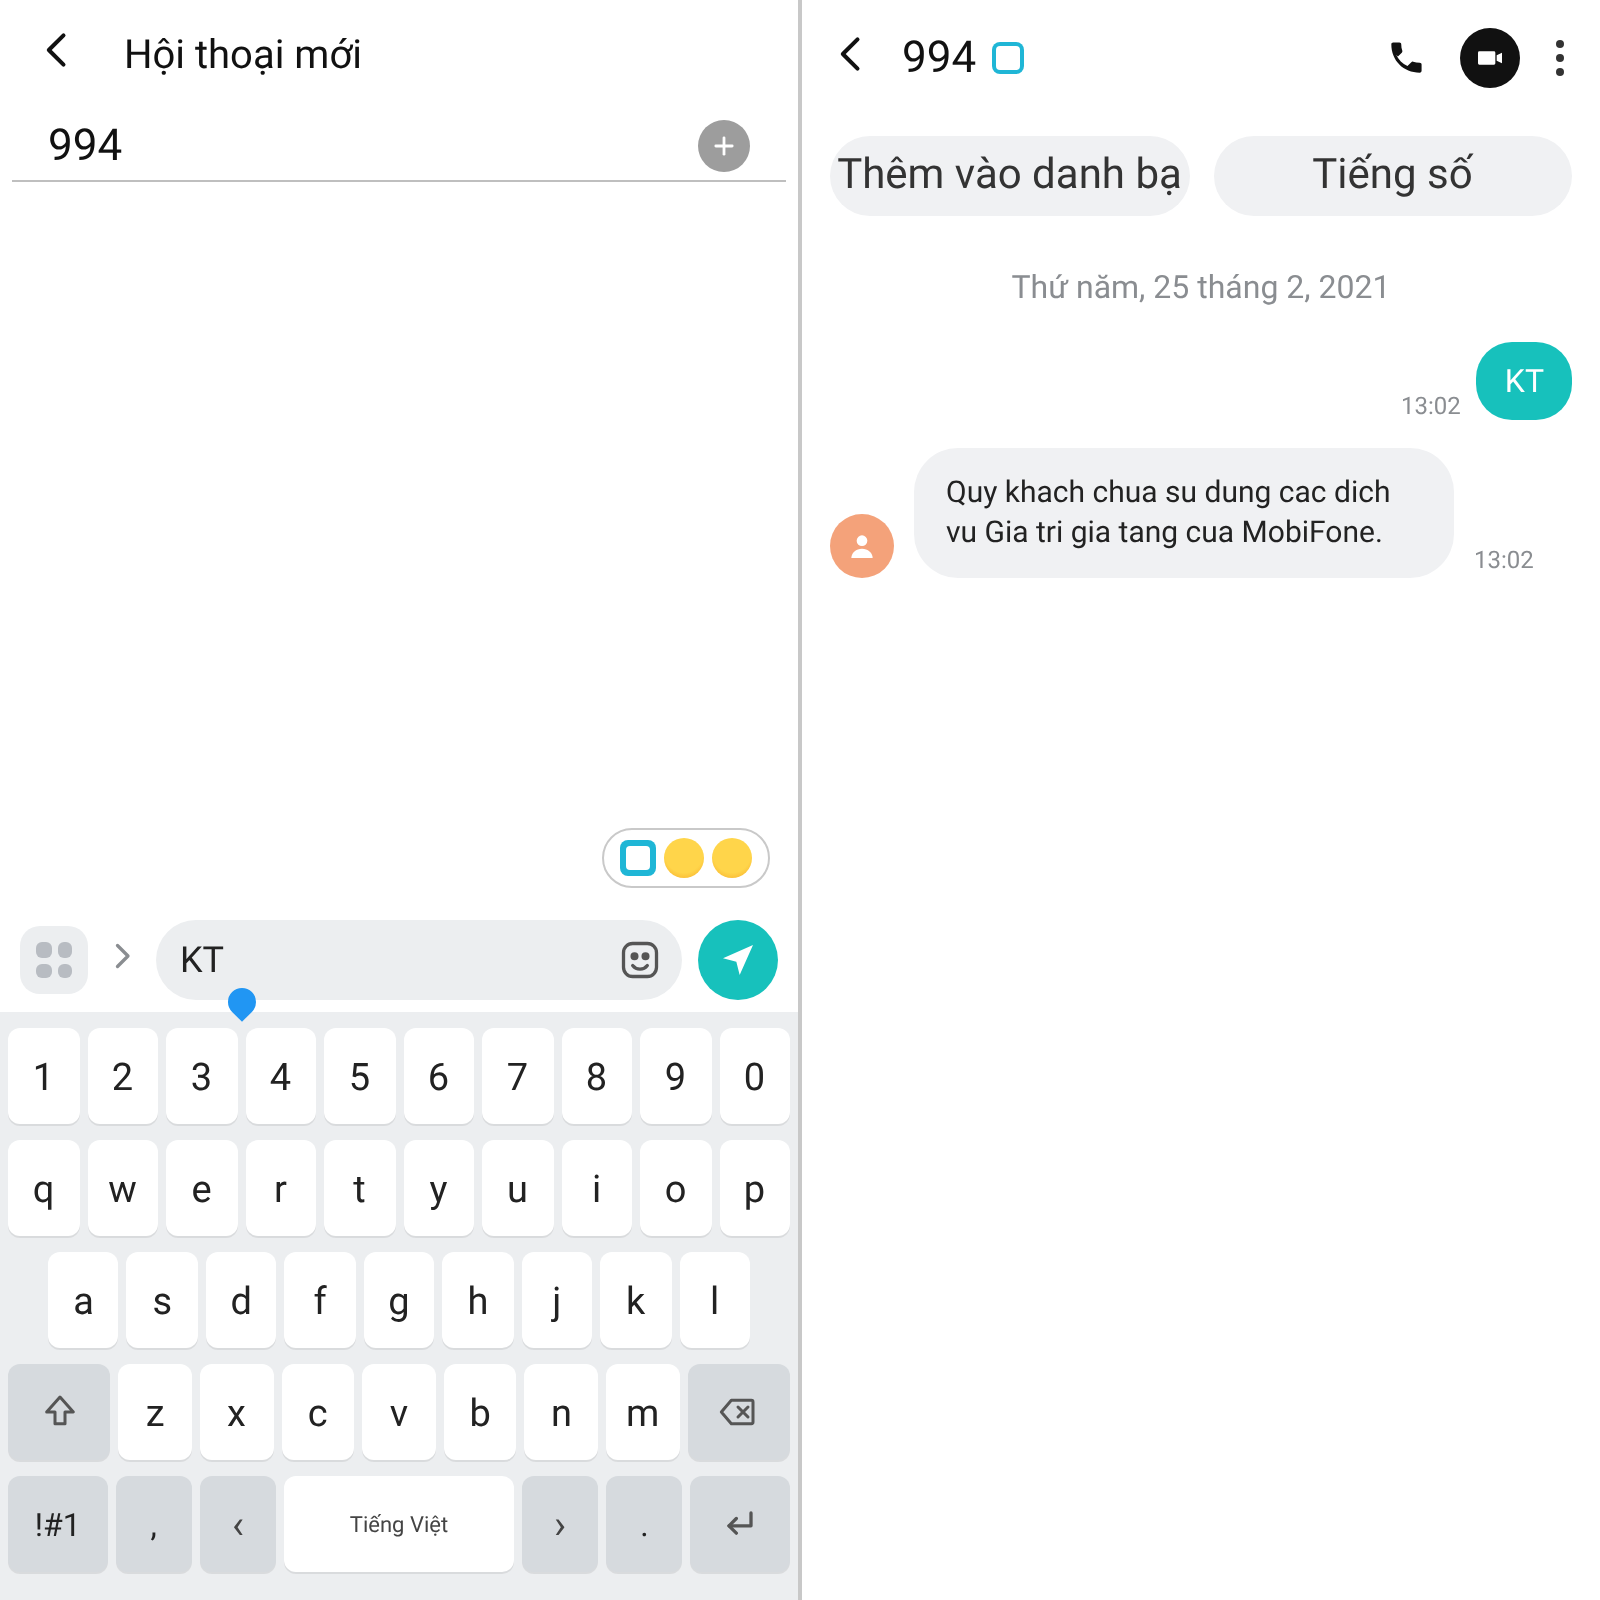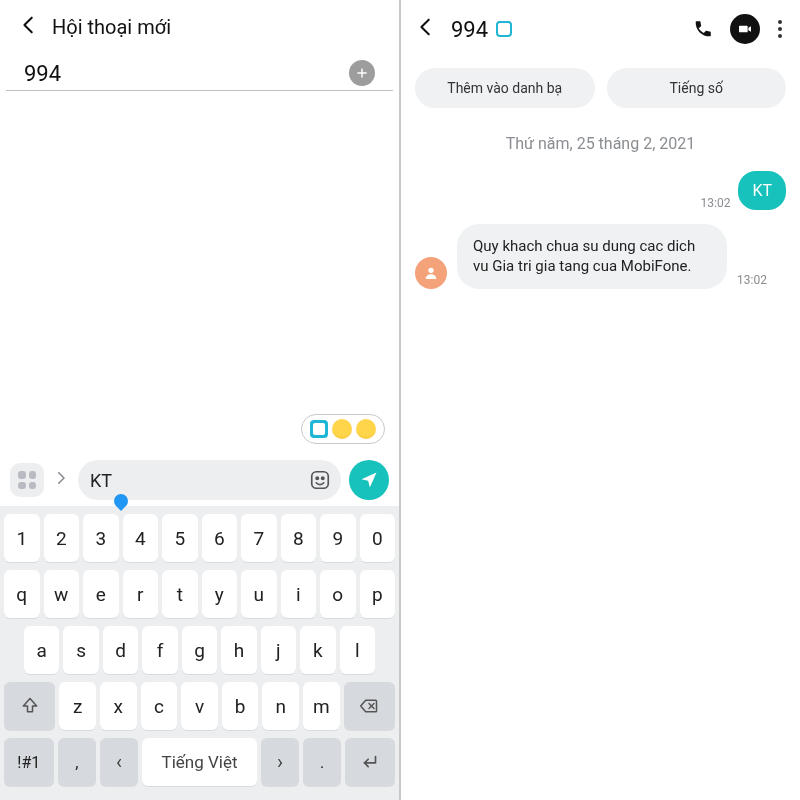--- a/index.html
+++ b/index.html
@@ -1,21 +1,21 @@
 <!DOCTYPE html>
 <html><head>
 <meta charset="utf-8">
 <style>
   * { box-sizing: border-box; margin: 0; padding: 0; font-family: -apple-system, Roboto, "Segoe UI", sans-serif; }
   body { width: 800px; height: 800px; display: flex; background: #cfcfcf; overflow: hidden; }
   .screen { width: 399px; height: 800px; background: #fff; position: relative; display: flex; flex-direction: column; }
   .divider-v { width: 2px; height: 800px; background: #c8c8c8; }
 
   
-  .l-header { height: 54px; display: flex; align-items: center; padding: 0 18px; gap: 12px; }
+  .l-header { height: 54px; display: flex; align-items: center; padding: 0 18px; gap: 22px; }
   .l-header .back svg { width: 22px; height: 22px; }
   .l-header .title { font-size: 20px; color: #111; }
 
   .recipient-row { display: flex; align-items: center; padding: 6px 18px 4px 18px; gap: 10px; border-bottom: 1px solid #bfbfbf; margin: 0 6px; }
   .recipient-row .num { font-size: 22px; color: #111; flex: 1; }
   .plus-circle { width: 26px; height: 26px; border-radius: 50%; background: #9d9d9d; display: flex; align-items: center; justify-content: center; }
   .plus-circle svg { width: 14px; height: 14px; }
 
   .message-body { flex: 1; position: relative; }
   .emoji-pill { position: absolute; right: 14px; bottom: 10px; height: 30px; border-radius: 16px; border: 1px solid #c9c9c9; background: #fff; display: flex; align-items: center; padding: 0 8px; gap: 4px; }
@@ -37,39 +37,39 @@
   .send-btn svg { width: 20px; height: 20px; }
 
   .keyboard { background: #eceef0; padding: 8px 4px 6px 4px; user-select: none; }
   .krow { display: flex; justify-content: center; gap: 4px; margin-bottom: 8px; }
   .key { background: #fff; border-radius: 6px; min-width: 32px; flex: 1; height: 48px; display: flex; align-items: center; justify-content: center; font-size: 19px; color: #222; box-shadow: 0 1px 0 rgba(0,0,0,0.08); }
   .krow.mid { padding: 0 20px; }
   .key.fn { background: #d6dade; font-size: 16px; }
   .key.wide { flex: 1.4; }
   .key.shift svg, .key.back svg { width: 20px; height: 20px; }
   .bottomrow .key { font-size: 16px; }
-  .key.space { flex: 3; font-size: 17px; color: #444; }
+  .key.space { flex: 3; font-size: 11px; color: #444; }
   .key.enter svg { width: 22px; height: 22px; }
   .key .chv { font-size: 20px; color: #444; }
 
   
   .r-header { height: 58px; display: flex; align-items: center; padding: 0 14px; gap: 14px; }
   .r-header .back svg { width: 22px; height: 22px; }
   .r-header .title { font-size: 22px; color: #111; flex: 1; display: flex; align-items: center; gap: 8px; }
   .r-header .title .badge { width: 16px; height: 16px; border-radius: 4px; background: #1fb6d6; position: relative; }
   .r-header .title .badge::after { content: ""; position: absolute; inset: 2px; border-radius: 2px; background: #fff; }
   .r-header .ic { width: 26px; height: 26px; display: flex; align-items: center; justify-content: center; }
   .r-header .ic svg { width: 22px; height: 22px; }
   .r-header .ic.cam { width: 30px; height: 30px; border-radius: 50%; background: #111; }
   .r-header .ic.cam svg { width: 16px; height: 16px; }
   .dots { display: flex; flex-direction: column; gap: 3px; padding: 0 4px; }
   .dots span { width: 4px; height: 4px; background: #333; border-radius: 50%; }
 
   .chip-row { display: flex; gap: 12px; padding: 10px 14px 18px 14px; }
-  .chip { flex: 1; height: 40px; background: #f0f1f3; border-radius: 20px; display: flex; align-items: center; justify-content: center; font-size: 14px; color: #333; }
+  .chip { flex: 1; height: 40px; background: #f0f1f3; border-radius: 20px; display: flex; align-items: center; justify-content: center; font-size: 21px; color: #333; }
 
   .thread { flex: 1; padding: 0 14px; }
   .date-sep { text-align: center; font-size: 16px; color: #8a8d91; margin: 8px 0 18px; }
   .msg-out-row { display: flex; justify-content: flex-end; align-items: flex-end; gap: 8px; margin-bottom: 14px; }
   .msg-out-row .time { font-size: 12px; color: #8a8d91; }
   .bubble-out { background: #17c1bc; color: #fff; padding: 10px 14px; border-radius: 18px; font-size: 16px; }
   .msg-in-row { display: flex; align-items: flex-end; gap: 10px; }
   .avatar { width: 32px; height: 32px; border-radius: 50%; background: #f4a27a; display: flex; align-items: center; justify-content: center; flex-shrink: 0; }
   .avatar svg { width: 16px; height: 16px; }
   .bubble-in { background: #f0f1f3; color: #222; padding: 12px 16px; border-radius: 22px; font-size: 15px; line-height: 1.35; max-width: 270px; }

